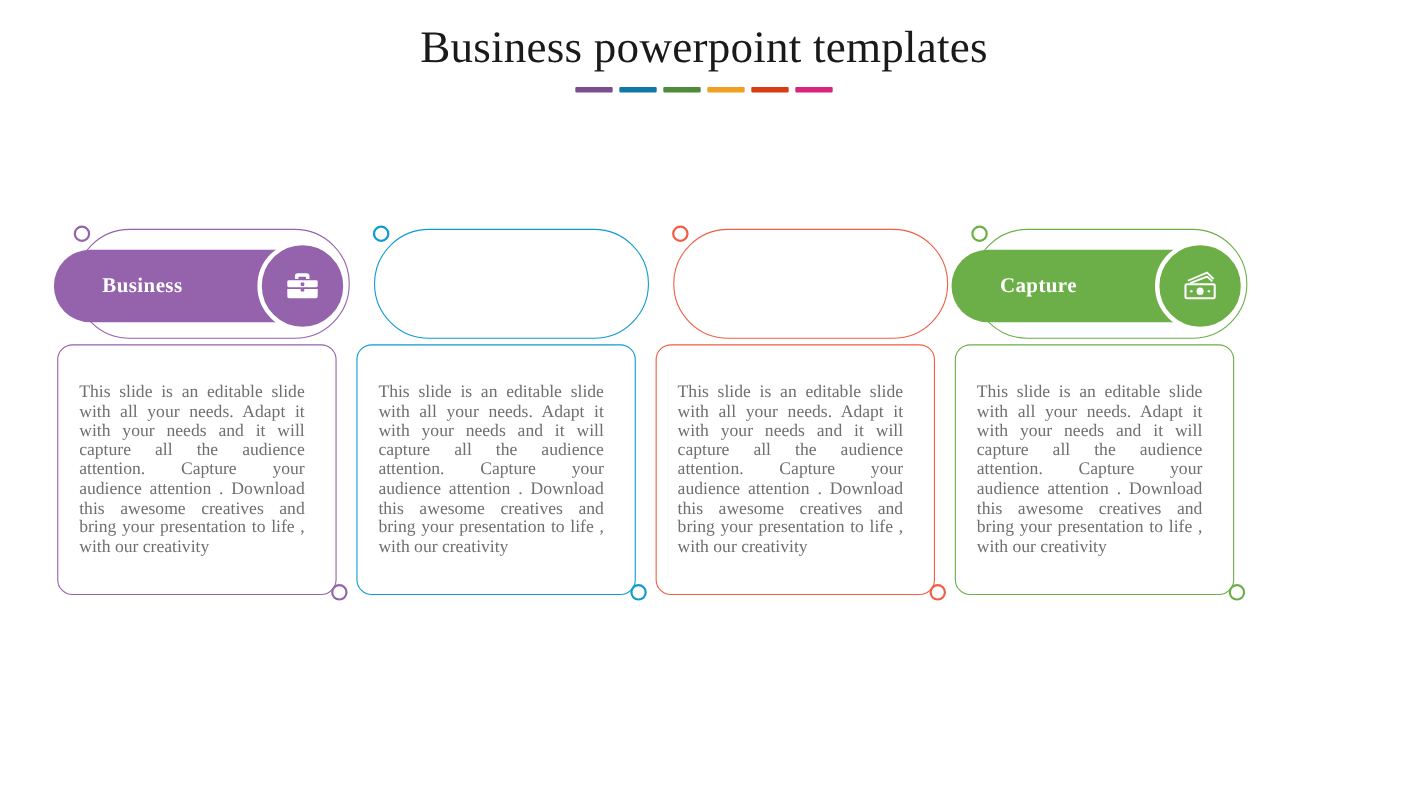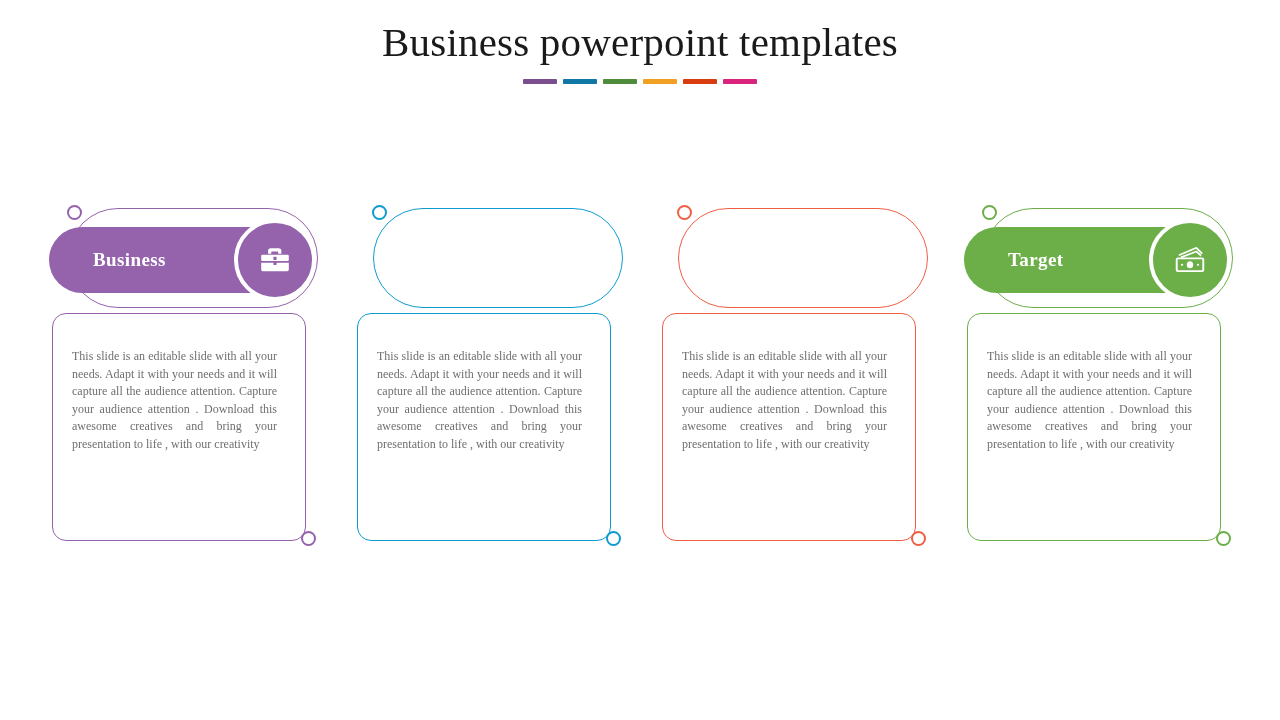--- a/index.html
+++ b/index.html
@@ -48,21 +48,20 @@
   
   .cards {
     position: absolute;
     top: 203px;
     left: 0;
     width: 1280px;
     display: flex;
     justify-content: flex-start;
     padding-left: 46px;
     box-sizing: border-box;
-    gap: 33px;
   }
   .card {
     position: relative;
     width: 272px;
     height: 345px;
   }
 
   
   .pill-outline {
     position: absolute;
@@ -145,21 +144,21 @@
     border: 1.3px solid;
     border-radius: 14px;
     box-sizing: border-box;
   }
   .body-text {
     position: absolute;
     left: 26px;
     top: 145px;
     width: 205px;
     font-family: "Liberation Serif", "DejaVu Serif", serif;
-    font-size: 12px;
+    font-size: 16px;
     line-height: 17.6px;
     color: #6f6f6f;
     text-align: justify;
     text-justify: inter-word;
   }
 </style>
 </head>
 <body>
 
 <div class="title-block">
@@ -210,21 +209,21 @@
     <div class="marker marker-bottom" style="border-color: rgb(240, 95, 68);"></div>
     <div class="body-text">This slide is an editable slide with all your needs. Adapt it with your needs and it will capture all the audience attention. Capture your audience attention . Download this awesome creatives and bring your presentation to life , with our creativity</div>
   </div>
 
   <div class="card">
     <div class="pill-outline" style="border-color: rgb(108, 175, 72);"></div>
     <div class="marker marker-top" style="border-color: rgb(108, 175, 72);"></div>
     <div class="body-frame" style="border-color: rgb(108, 175, 72);"></div>
     <div class="marker marker-bottom" style="border-color: rgb(108, 175, 72);"></div>
     <div class="header-pill" style="background: rgb(108, 175, 72);">
-      <span class="header-label">Target</span>
+      <span class="header-label">Capture</span>
       <span class="icon-disc" style="background: rgb(108, 175, 72);">
         <svg viewBox="0 0 64 64" xmlns="http://www.w3.org/2000/svg" aria-hidden="true">
           <path fill="none" stroke="#ffffff" stroke-width="3.2" stroke-linejoin="round" d="M11 23 44 9l11 11"></path>
           <path fill="none" stroke="#ffffff" stroke-width="3.2" stroke-linejoin="round" d="M15 27 44 16l9 8"></path>
           <rect x="7" y="29" width="50" height="24" rx="2.2" fill="none" stroke="#ffffff" stroke-width="3.6"></rect>
           <ellipse cx="32" cy="41" rx="6" ry="6.6" fill="#ffffff"></ellipse>
           <circle cx="17" cy="41" r="2.1" fill="#ffffff"></circle>
           <circle cx="47" cy="41" r="2.1" fill="#ffffff"></circle>
         </svg>
       </span>

